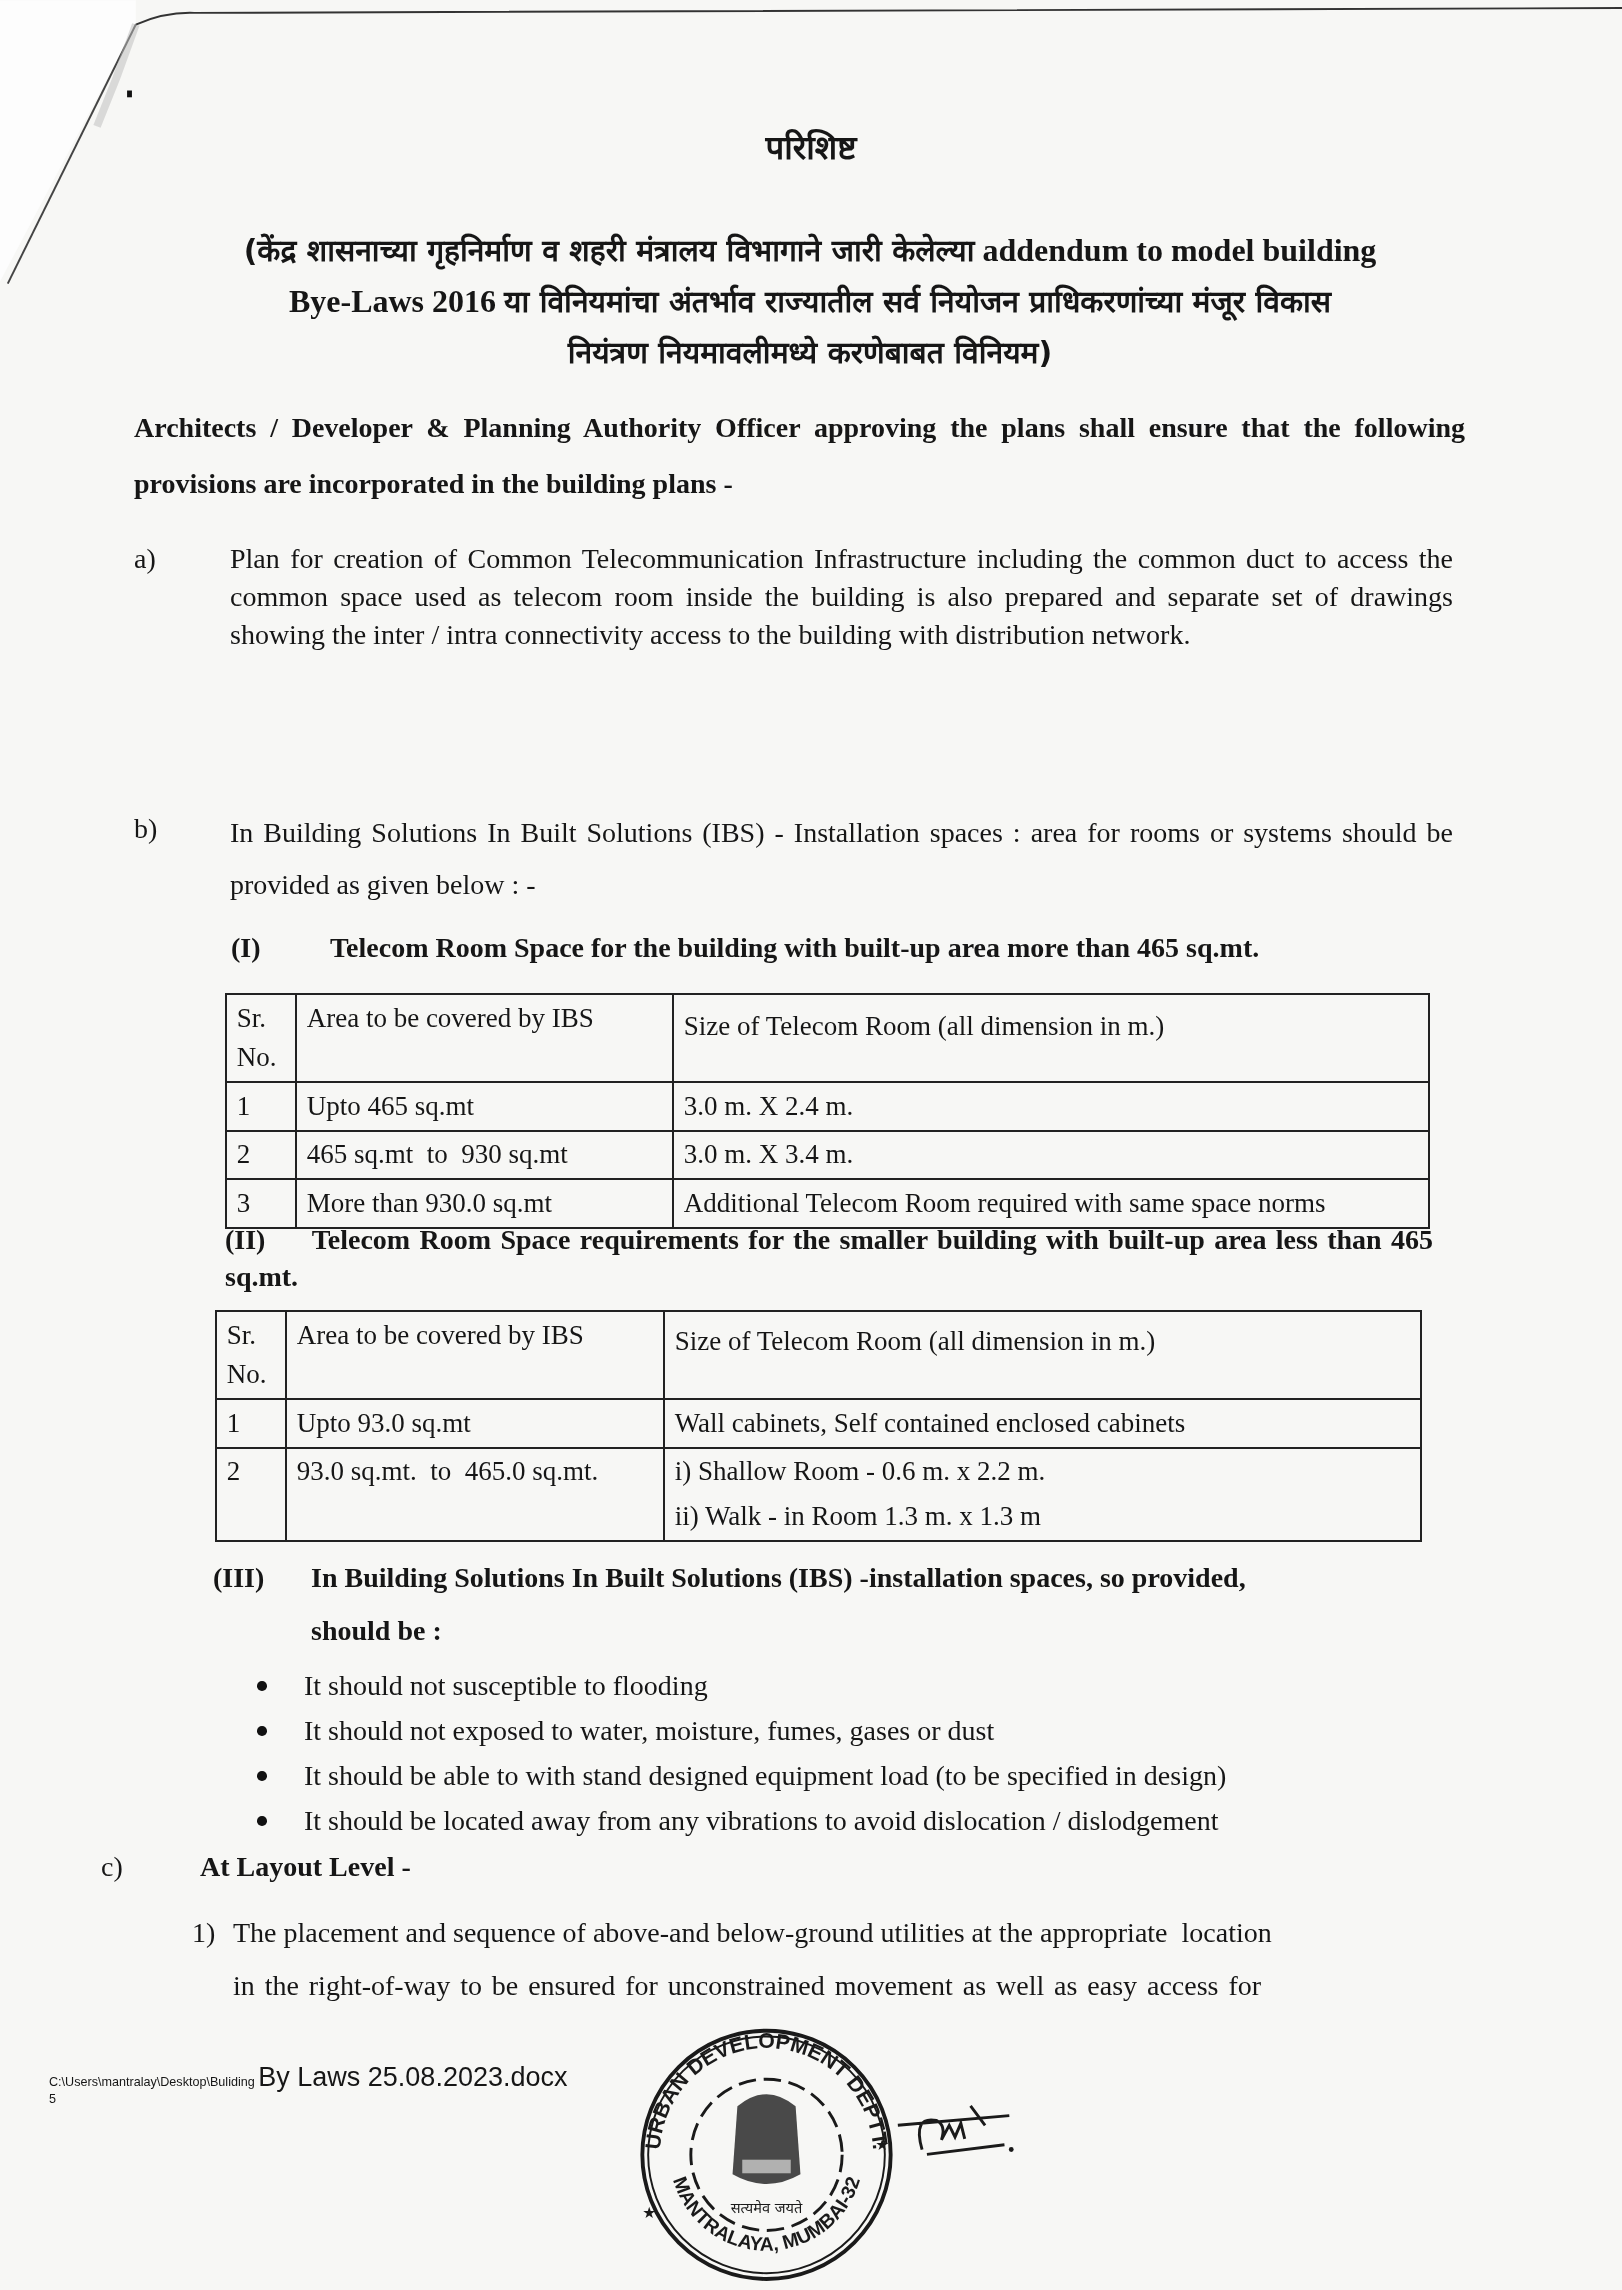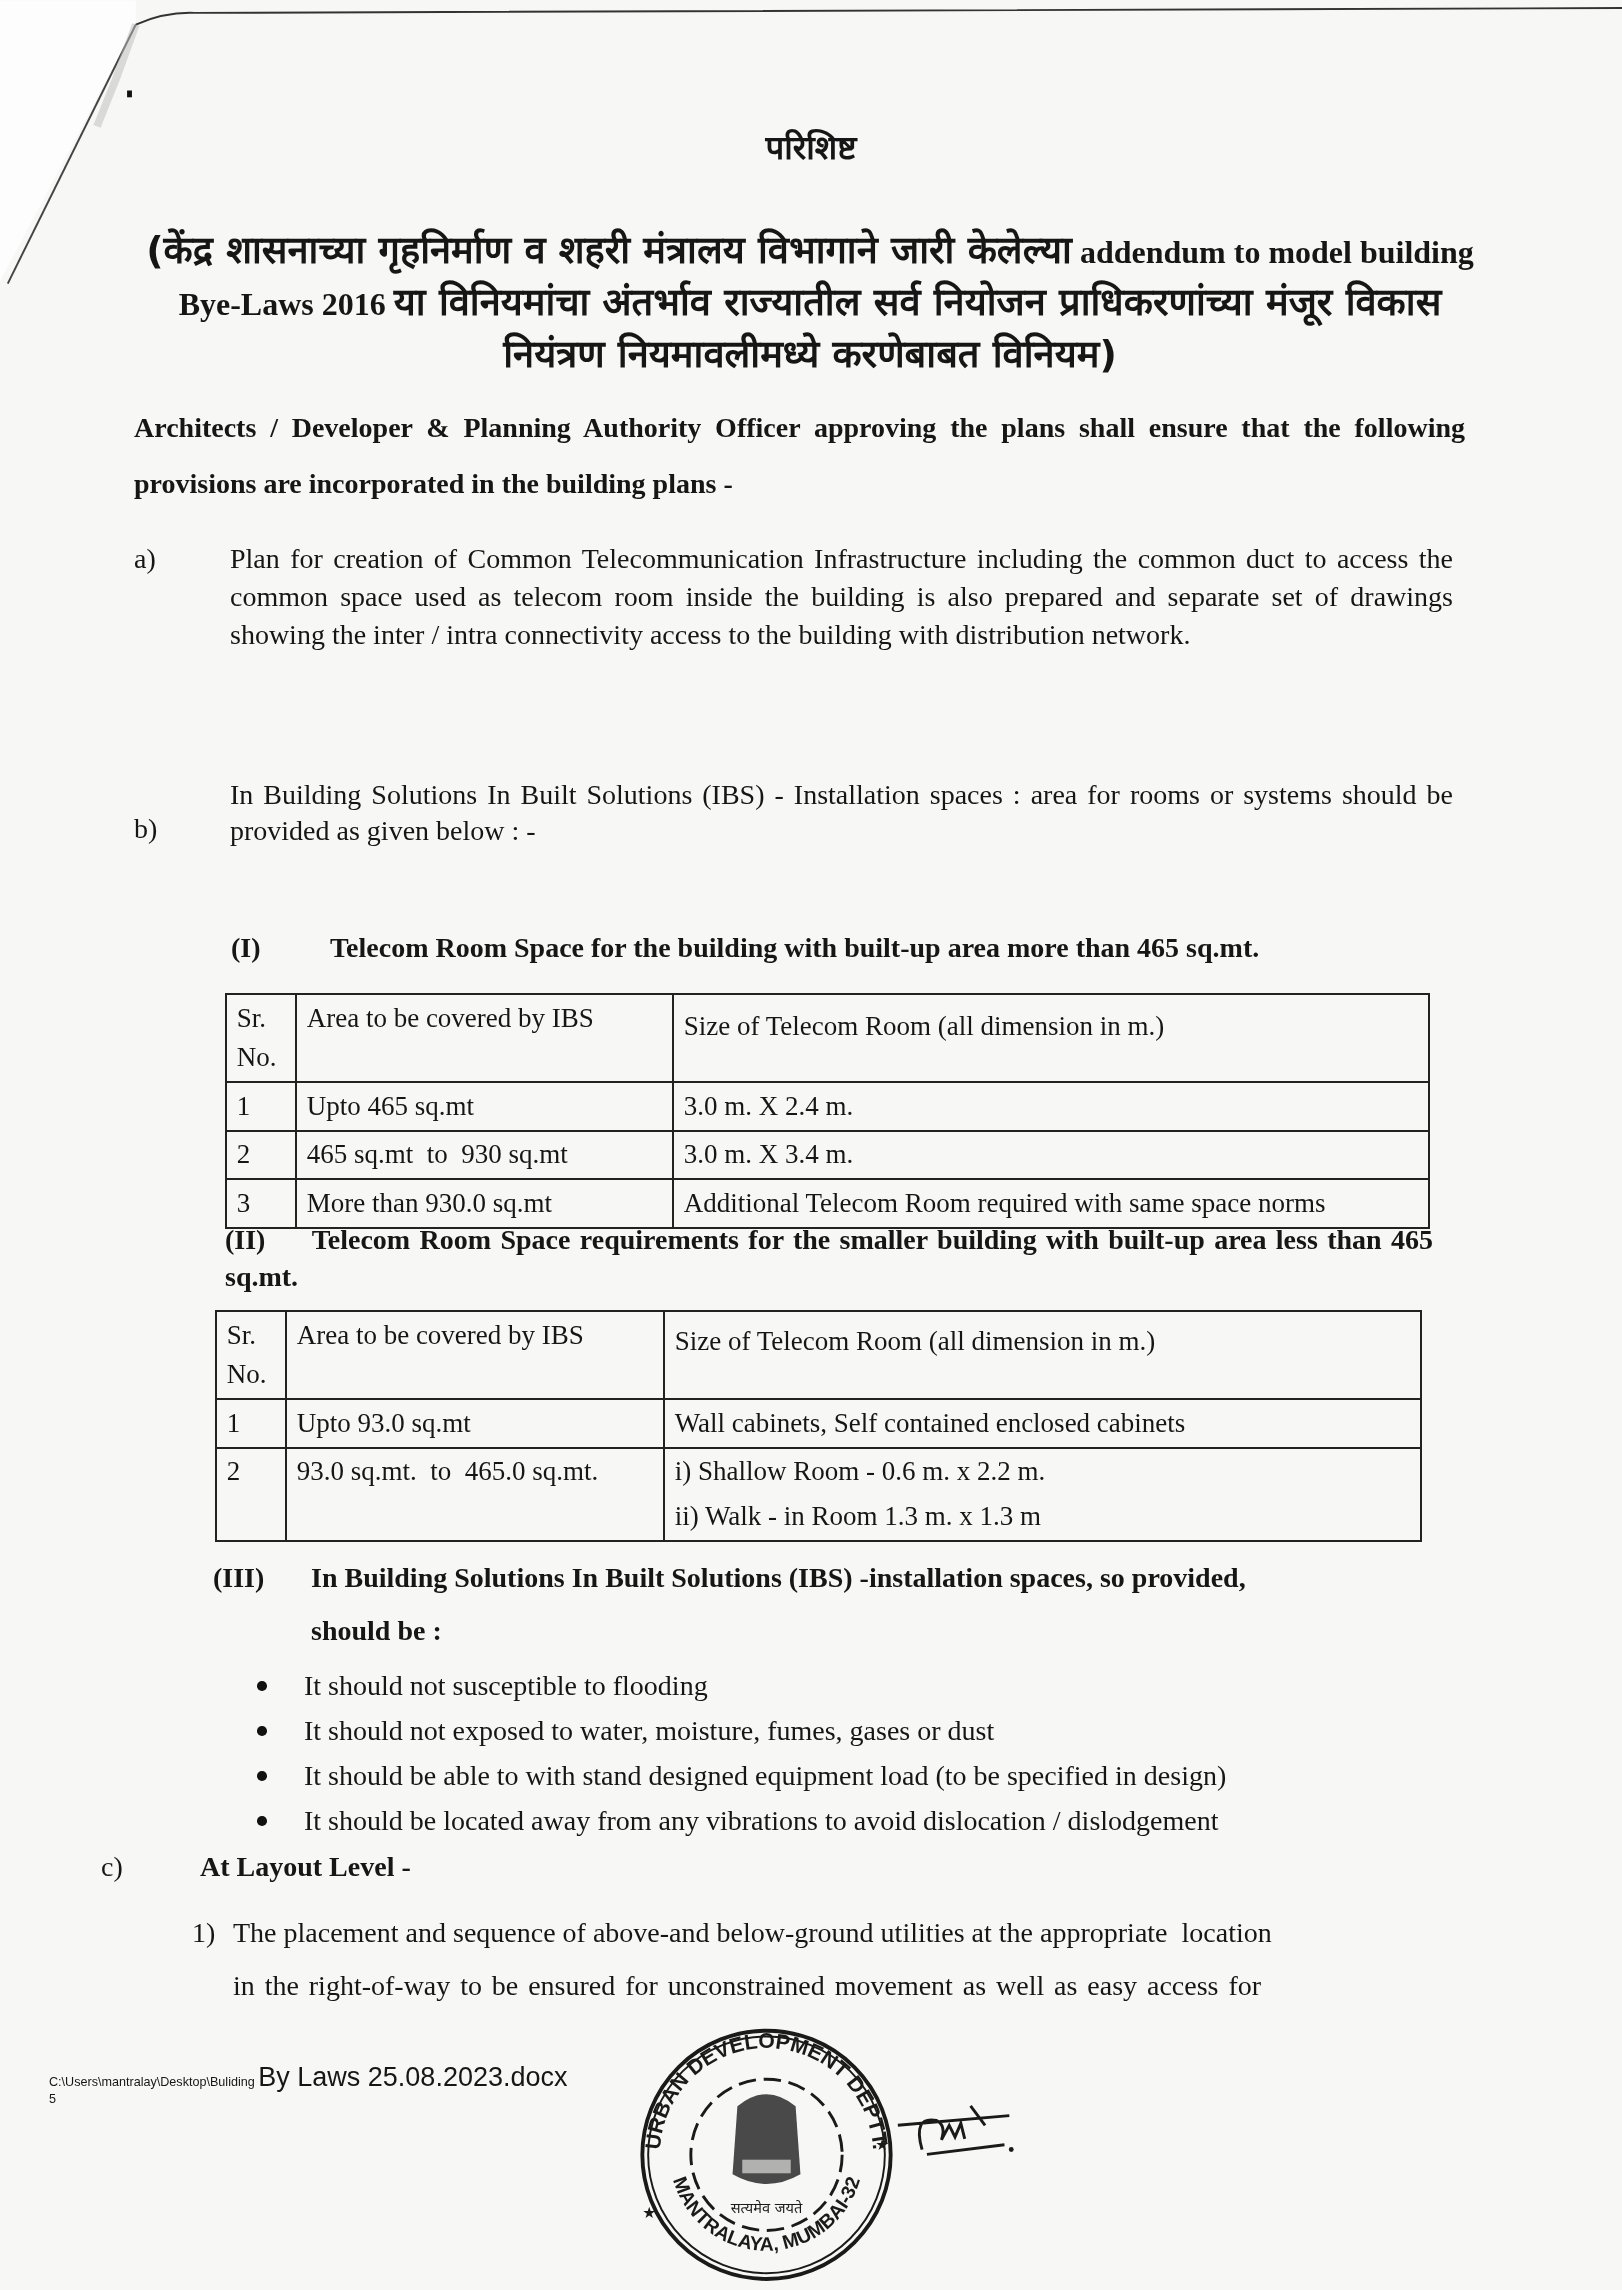--- a/index.html
+++ b/index.html
@@ -15,21 +15,21 @@
   }
   .abs { position: absolute; }
   .title-hindi {
     left: 0; width: 1622px; top: 124px; text-align: center;
     font-family: "DejaVu Sans", sans-serif; font-size: 33px; font-weight: bold;
   }
   .intro-block {
     left: 116px; width: 1388px; top: 225px; text-align: center;
     font-size: 32px; line-height: 50px; font-weight: bold;
   }
-  .intro-block .dev { font-family: "DejaVu Sans", sans-serif; font-weight: bold; font-size: 38px; }
+  .intro-block .dev { font-family: "DejaVu Sans", sans-serif; font-weight: bold; font-size: 30px; }
   .para {
     left: 134px; width: 1331px; top: 400px;
     font-size: 28px; line-height: 56px; font-weight: bold; text-align: justify;
     text-align-last: left;
   }
   .item-label { font-size: 28px; }
   .item-text {
     font-size: 28px; line-height: 38px; text-align: justify; text-align-last: left;
   }
   table.grid {
@@ -81,21 +81,21 @@
     <span class="dev">नियंत्रण नियमावलीमध्ये करणेबाबत विनियम)</span>
   </div>
 </div>
 
 <div class="abs para">Architects / Developer &amp; Planning Authority Officer approving the plans shall ensure that the following provisions are incorporated in the building plans -</div>
 
 <div class="abs item-label" style="left:134px; top:543px;">a)</div>
 <div class="abs item-text" style="left:230px; top:540px; width:1223px;">Plan for creation of Common Telecommunication Infrastructure including the common duct to access the common space used as telecom room inside the building is also prepared and separate set of drawings showing the inter / intra connectivity access to the building with distribution network.</div>
 
 <div class="abs item-label" style="left:134px; top:813px;">b)</div>
-<div class="abs item-text" style="left:230px; top:777px; width:1223px; line-height:36px;">In Building Solutions In Built Solutions (IBS) - Installation spaces : area for rooms or systems should be provided as given below : -</div>
+<div class="abs item-text" style="left:230px; top:807px; width:1223px; line-height:52px;">In Building Solutions In Built Solutions (IBS) - Installation spaces : area for rooms or systems should be provided as given below : -</div>
 
 <div class="abs sub-head" style="left:231px; top:932px;">(I)</div>
 <div class="abs sub-head" style="left:330px; top:932px;">Telecom Room Space for the building with built-up area more than 465 sq.mt.</div>
 
 <table class="grid" style="left:225px; top:993px; width:1205px;">
   <colgroup>
       <col style="width:70px">
       <col style="width:377px">
       <col>
     </colgroup>

